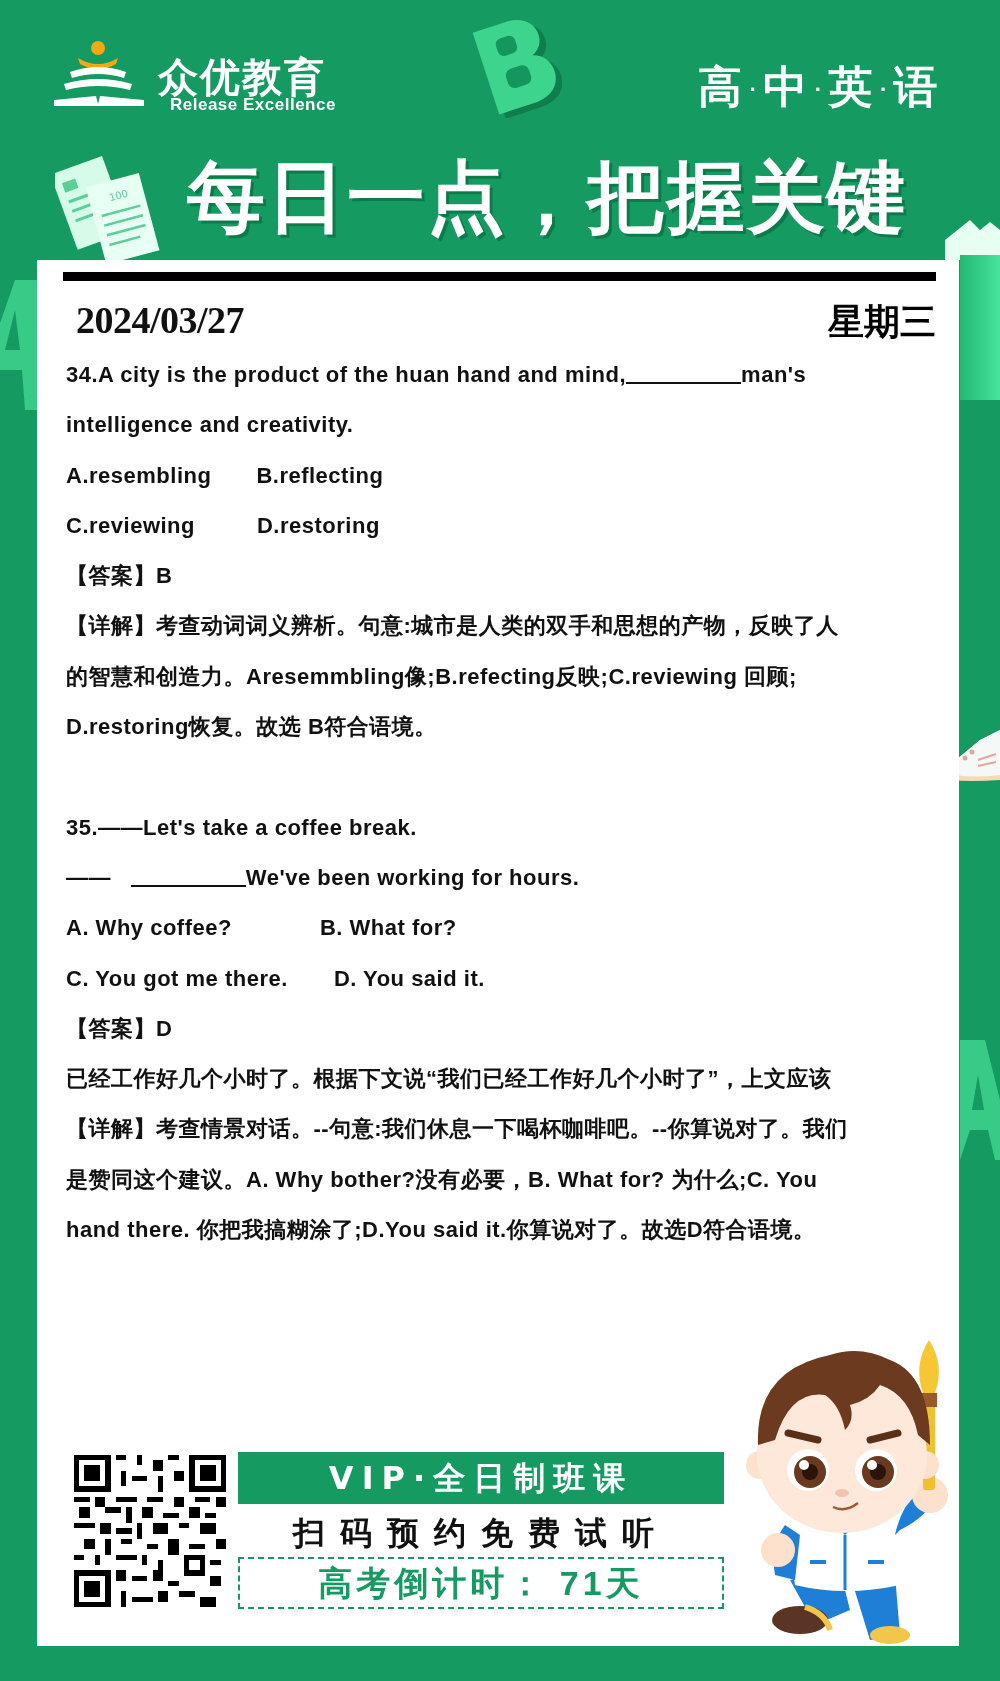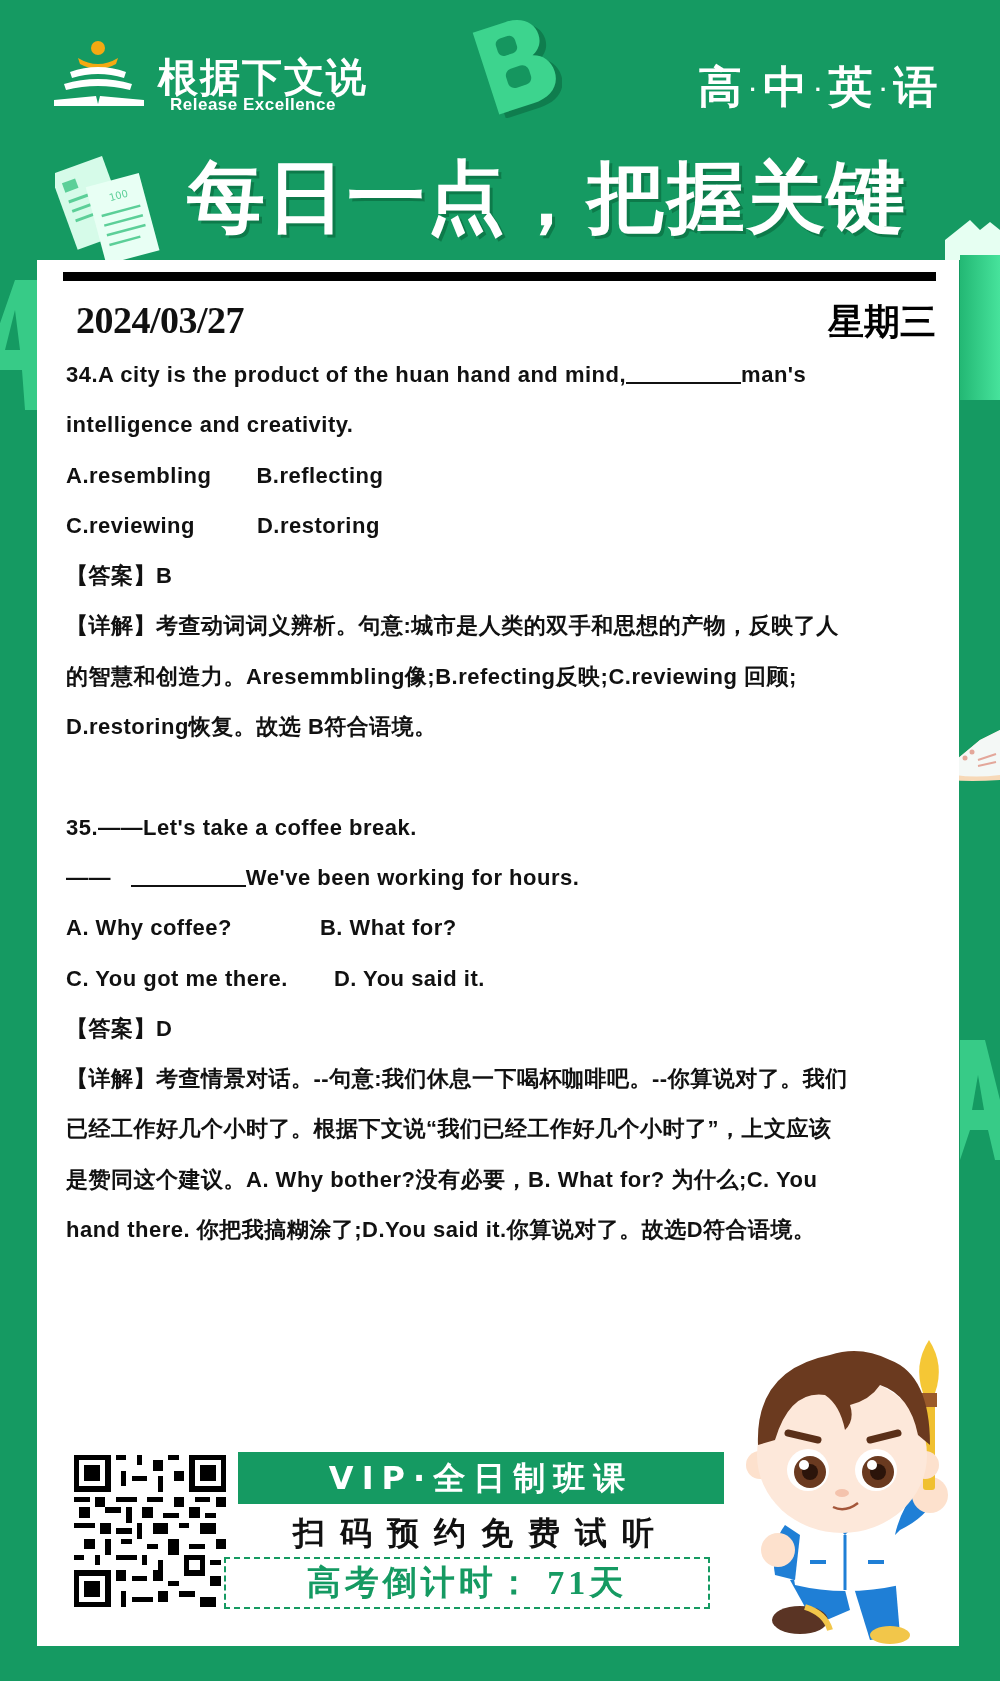--- a/index.html
+++ b/index.html
@@ -41,21 +41,21 @@
   .opt-gap1 { display: inline-block; width: 45px; }
   .opt-gap2 { display: inline-block; width: 62px; }
   .opt-gap3 { display: inline-block; width: 88px; }
   .opt-gap4 { display: inline-block; width: 46px; }
   .spacer { height: 50.3px; }
 
   
   .qr { left: 74px; top: 1455px; width: 152px; height: 152px; }
   .vip-bar { left: 238px; top: 1452px; width: 486px; height: 52px; background: #159a62; color: #fff; font-size: 32px; font-weight: 700; text-align: center; line-height: 52px; letter-spacing: 8px; font-family: "DejaVu Sans", sans-serif; }
   .scan { left: 238px; top: 1508px; width: 486px; height: 50px; text-align: center; font-size: 32px; font-weight: 700; line-height: 50px; color: #111; letter-spacing: 15px; font-family: "DejaVu Sans", sans-serif; }
-  .countdown { left: 224px; top: 1557px; width: 486px; height: 52px; border: 2px dashed #159a62; text-align: center; font-size: 34px; font-weight: 700; line-height: 48px; color: #159a62; letter-spacing: 4px; font-family: Liberation Serif, serif; }
+  .countdown { left: 238px; top: 1557px; width: 486px; height: 52px; border: 2px dashed #159a62; text-align: center; font-size: 34px; font-weight: 700; line-height: 48px; color: #159a62; letter-spacing: 4px; font-family: Liberation Sans, sans-serif; }
 
   .mascot { left: 730px; top: 1335px; width: 230px; height: 310px; }
 </style>
 </head>
 <body>
 
 <svg class="abs deco-b" viewBox="0 0 100 110">
   <g transform="rotate(-18 50 55)">
     <path d="M22 14 h34 c18 0 28 10 28 22 c0 9 -5 15 -12 18 c10 3 16 11 16 22 c0 15 -12 24 -30 24 h-36 z" fill="#0f7d4e" transform="translate(5 6)"></path>
     <path d="M22 14 h34 c18 0 28 10 28 22 c0 9 -5 15 -12 18 c10 3 16 11 16 22 c0 15 -12 24 -30 24 h-36 z" fill="#3dd48e"></path>
@@ -64,21 +64,21 @@
   </g>
 </svg>
 
 <svg class="abs logo" viewBox="0 0 100 72">
   <circle cx="46" cy="8" r="7" fill="#f4a912"></circle>
   <path d="M26 18 Q46 30 66 18 L64 24 Q46 34 28 24 Z" fill="#f4a912"></path>
   <path d="M18 32 Q46 22 74 32 L72 38 Q46 30 20 38 Z" fill="#fff"></path>
   <path d="M12 44 Q46 34 80 44 L78 50 Q46 42 14 50 Z" fill="#fff"></path>
   <path d="M2 60 L44 56 L46 64 L48 56 L92 60 L92 66 L2 66 Z" fill="#fff"></path>
 </svg>
-<div class="abs brand-cn">根据下文说</div>
+<div class="abs brand-cn">众优教育</div>
 <div class="abs brand-en">Release Excellence</div>
 
 <div class="abs subject">
   <span>高</span><span class="dot">·</span><span>中</span><span class="dot">·</span><span>英</span><span class="dot">·</span><span>语</span>
 </div>
 
 <svg class="abs deco-paper" viewBox="0 0 115 115">
   <g transform="rotate(-20 50 60)">
     <rect x="10" y="10" width="55" height="80" fill="#d6fbe9"></rect>
     <rect x="18" y="22" width="14" height="10" fill="#5ccf98"></rect>
@@ -140,22 +140,22 @@
   <div class="line">【详解】考查动词词义辨析。句意:城市是人类的双手和思想的产物，反映了人</div>
   <div class="line">的智慧和创造力。Aresemmbling像;B.refecting反映;C.reviewing 回顾;</div>
   <div class="line">D.restoring恢复。故选 B符合语境。</div>
   <div class="spacer"></div>
 
   <div class="line"><span>35.</span><span>——Let's take a coffee break.</span></div>
   <div class="line"><span>——</span>&nbsp;&nbsp;&nbsp;<span class="blank"></span><span>We've been working for hours.</span></div>
   <div class="line"><span>A. Why coffee?</span><span class="opt-gap3"></span><span>B. What for?</span></div>
   <div class="line"><span>C. You got me there.</span><span class="opt-gap4"></span><span>D. You said it.</span></div>
   <div class="line">【答案】D</div>
+  <div class="line">已经工作好几个小时了。根据下文说“我们已经工作好几个小时了”，上文应该</div>
   <div class="line">【详解】考查情景对话。--句意:我们休息一下喝杯咖啡吧。--你算说对了。我们</div>
-  <div class="line">已经工作好几个小时了。根据下文说“我们已经工作好几个小时了”，上文应该</div>
   <div class="line">是赞同这个建议。A. Why bother?没有必要，B. What for? 为什么;C. You</div>
   <div class="line">hand there. 你把我搞糊涂了;D.You said it.你算说对了。故选D符合语境。</div>
 </div>
 
 <svg class="abs qr" viewBox="0 0 29 29" shape-rendering="crispEdges">
   <rect width="29" height="29" fill="#fff"></rect>
   <g fill="#000">
     <rect x="0" y="0" width="7" height="7"></rect>
       <rect x="1" y="1" width="5" height="5" fill="#fff"></rect>
       <rect x="2" y="2" width="3" height="3"></rect>

